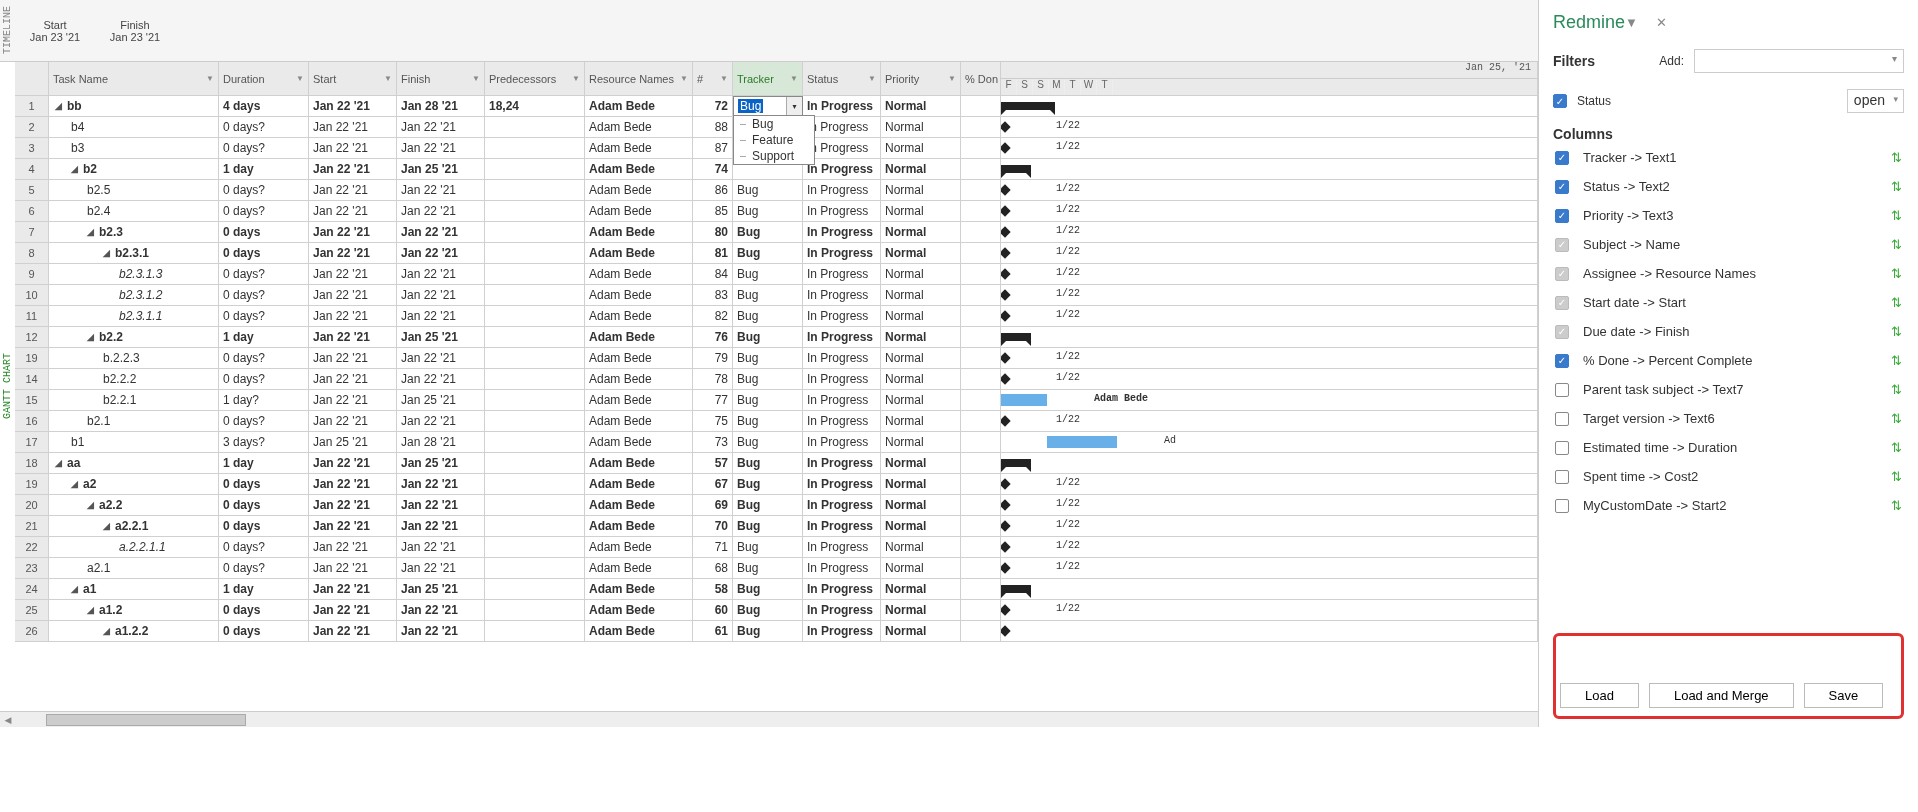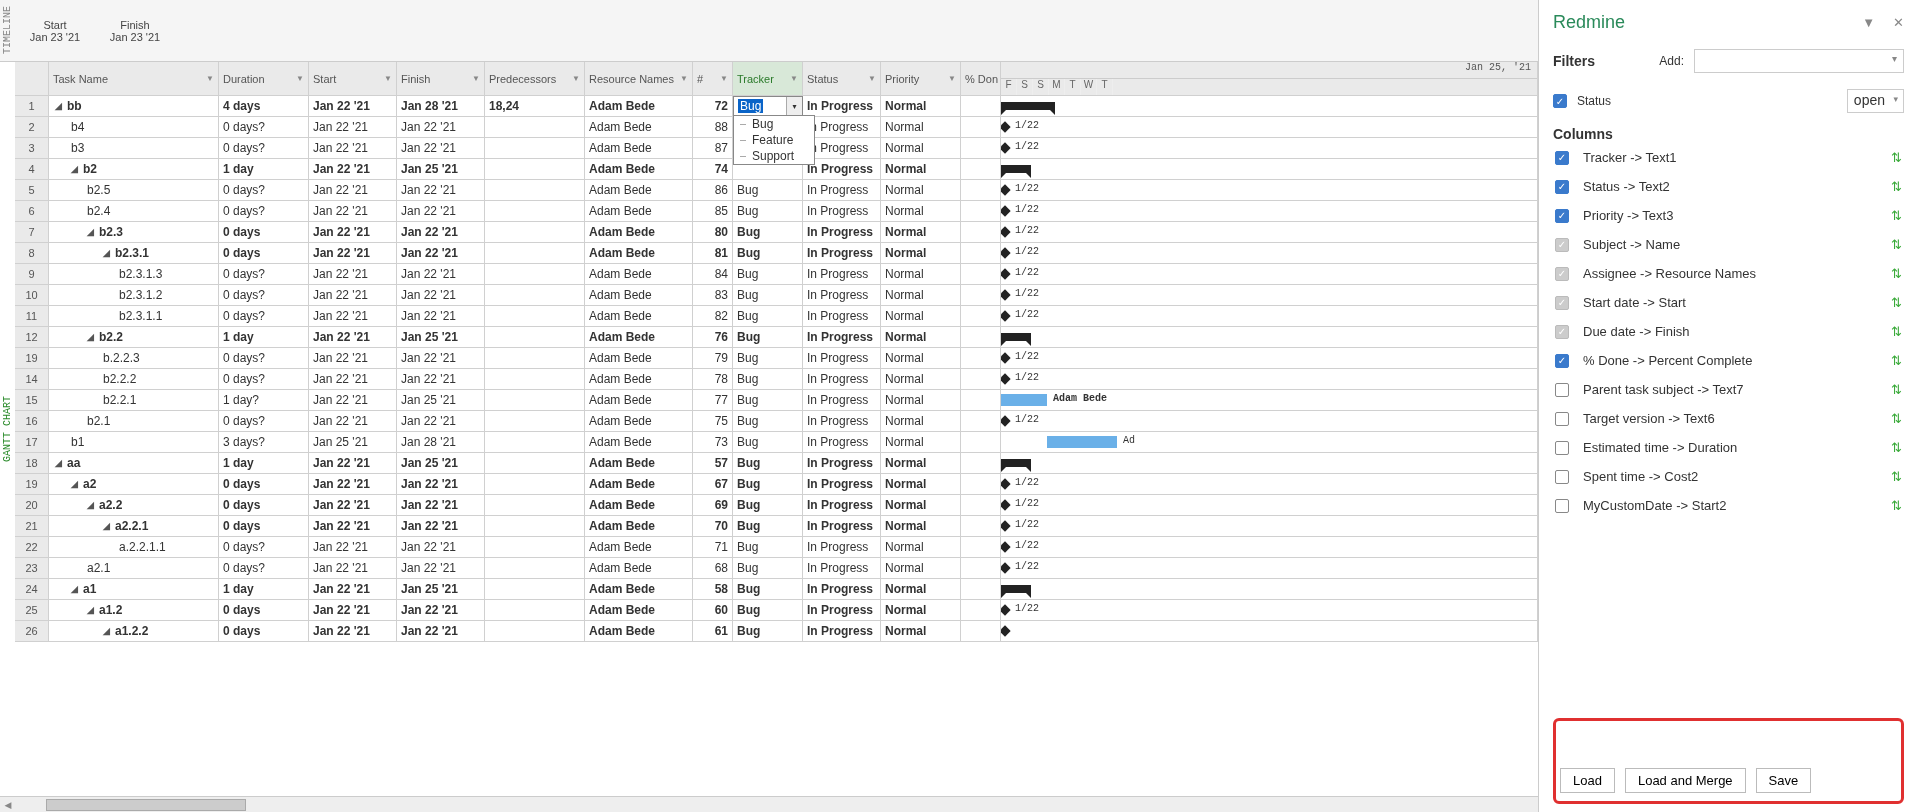--- a/index.html
+++ b/index.html
@@ -1,17 +1,17 @@
 <!DOCTYPE html>
 <html><head>
 <meta charset="utf-8">
 <style>
 * { box-sizing: border-box; margin: 0; padding: 0; font-family: "Segoe UI", Arial, sans-serif; }
 body { background: #fff; font-size: 12px; color: #333; overflow: hidden; }
-.app { display: flex; width: 1918px; height: 812px; }
+.app { display: flex; width: 1918px; height: 727px; }
 .main { flex: 1; display: flex; flex-direction: column; position: relative; }
 .sidebar { width: 380px; border-left: 1px solid #ccc; background: #fff; padding: 8px 14px; display: flex; flex-direction: column; }
 
 
 .timeline-wrap { display: flex; align-items: center; height: 62px; background: #f5f5f5; border-bottom: 1px solid #ccc; }
 .vlabel { writing-mode: vertical-rl; transform: rotate(180deg); font-family: "Courier New", monospace; font-size: 10px; color: #888; padding: 4px 2px; }
 .tl-start, .tl-finish { font-family: "Courier New", monospace; font-size: 11px; color: #444; text-align: center; width: 80px; }
 .tl-start .lbl, .tl-finish .lbl { font-size: 11px; }
 .tl-input { flex: 1; height: 22px; border: 1px solid #999; background: #fff; text-align: center; font-size: 14px; color: #888; line-height: 20px; margin: 0 4px; }
 
@@ -38,64 +38,64 @@
 .c-prio { width: 80px; }
 .c-done { width: 40px; }
 .c-chart { flex: 1; position: relative; padding: 0; }
 
 .hdr-track { background: #d8e8d8 !important; color: #2a7a2a !important; }
 .bold { font-weight: bold; }
 .indent-0 { padding-left: 6px; }
 .indent-1 { padding-left: 22px; }
 .indent-2 { padding-left: 38px; }
 .indent-3 { padding-left: 54px; }
-.indent-4 { padding-left: 70px; }
+.indent-4 { padding-left: 70px; font-style: italic; }
 .toggle { display: inline-block; width: 10px; color: #555; font-size: 9px; margin-right: 2px; }
 .chart-hdr-top { height: 17px; font-family: "Courier New", monospace; font-size: 10px; color: #555; text-align: right; padding-right: 6px; border-bottom: 1px solid #ccc; }
 .chart-hdr-bot { height: 17px; display: flex; font-family: "Courier New", monospace; font-size: 10px; color: #666; }
 .chart-hdr-bot span { width: 16px; text-align: center; border-right: 1px solid #eee; }
 
 .bar-summary { position: absolute; height: 8px; background: #222; top: 6px; }
 .bar-summary::before, .bar-summary::after { content: ""; position: absolute; top: 8px; border-top: 5px solid #222; }
 .bar-summary::before { left: 0; border-right: 5px solid transparent; }
 .bar-summary::after { right: 0; border-left: 5px solid transparent; }
 .bar-task { position: absolute; height: 12px; background: #6ab0e8; top: 4px; }
 .bar-ms { position: absolute; width: 8px; height: 8px; background: #222; transform: rotate(45deg); top: 6px; }
-.bar-label { position: absolute; font-family: "Courier New", monospace; font-size: 10px; top: 3px; }
+.bar-label { position: absolute; font-family: "Courier New", monospace; font-size: 10px; top: 3px; margin-left: 41px; }
 .bar-label.bold { font-weight: bold; }
 
 
 .tracker-cell-active { background: #fff; border: 1px solid #888; position: relative; }
 .tracker-sel { background: #0a64c8; color: #fff; padding: 0 2px; }
 .tracker-dd-btn { position: absolute; right: 0; top: 0; bottom: 0; width: 16px; border-left: 1px solid #aaa; background: #eee; display: flex; align-items: center; justify-content: center; font-size: 8px; }
 .tracker-popup { position: absolute; top: 100%; left: -1px; width: 82px; background: #fff; border: 1px solid #888; z-index: 20; }
 .tracker-popup div { padding: 1px 6px 1px 18px; font-size: 12px; position: relative; }
 .tracker-popup div::before { content: ""; position: absolute; left: 6px; top: 50%; width: 6px; height: 1px; background: #aaa; }
 
 
-.sb-title { display: flex; align-items: center; justify-content: space-between; padding: 4px 0 12px; }
+.sb-title { display: flex; align-items: center; padding: 4px 0 12px; }
 .sb-title h2 { color: #2a8a5a; font-size: 18px; font-weight: 400; }
 .sb-icons { display: flex; gap: 18px; color: #888; font-size: 13px; }
 .sb-section { font-weight: 600; font-size: 14px; margin: 1px 0; }
 .sb-row { display: flex; align-items: center; gap: 10px; margin: 4px 0 12px; }
 .sb-add-sel { border: 1px solid #ccc; height: 24px; width: 210px; background: #fff; position: relative; }
 .sb-add-sel::after { content: "▾"; position: absolute; right: 6px; top: 3px; color: #888; font-size: 10px; }
 .sb-check { width: 14px; height: 14px; border: 1px solid #888; border-radius: 2px; display: inline-flex; align-items: center; justify-content: center; font-size: 10px; color: #fff; }
 .sb-check.on { background: #3a7acc; border-color: #3a7acc; }
 .sb-check.on::after { content: "✓"; }
 .sb-check.dis { background: #ccc; border-color: #bbb; }
 .sb-check.dis::after { content: "✓"; }
 .sb-status-sel { border: 1px solid #ccc; height: 24px; padding: 2px 18px 2px 6px; position: relative; font-size: 14px; }
 .sb-status-sel::after { content: "▾"; position: absolute; right: 5px; top: 4px; color: #888; font-size: 9px; }
 .sb-cols { flex: 1; overflow-y: auto; }
 .sb-col-item { display: flex; align-items: center; gap: 14px; padding: 7px 2px; font-size: 13px; }
 .sb-col-item .txt { flex: 1; }
 .sb-drag { color: #3aaa3a; font-size: 13px; cursor: grab; }
 .sb-btns { display: flex; gap: 10px; padding: 8px 4px; border: 3px solid #e03030; border-radius: 6px; margin-top: 8px; }
-.sb-btn { border: 1px solid #bbb; background: #fff; padding: 4px 12px; font-size: 13px; cursor: pointer; margin-top: 39px; }
+.sb-btn { border: 1px solid #bbb; background: #fff; padding: 4px 24px; font-size: 13px; cursor: pointer; margin-top: 39px; }
 
 .hscroll { height: 16px; background: #eee; border-top: 1px solid #ccc; display: flex; align-items: center; }
 .hscroll .thumb { height: 12px; background: #ccc; border: 1px solid #aaa; margin-left: 30px; width: 200px; }
 .hscroll .arr { width: 16px; text-align: center; color: #888; font-size: 9px; }
 </style>
 </head>
 <body>
 
 <div class="app">
   <div class="main">

